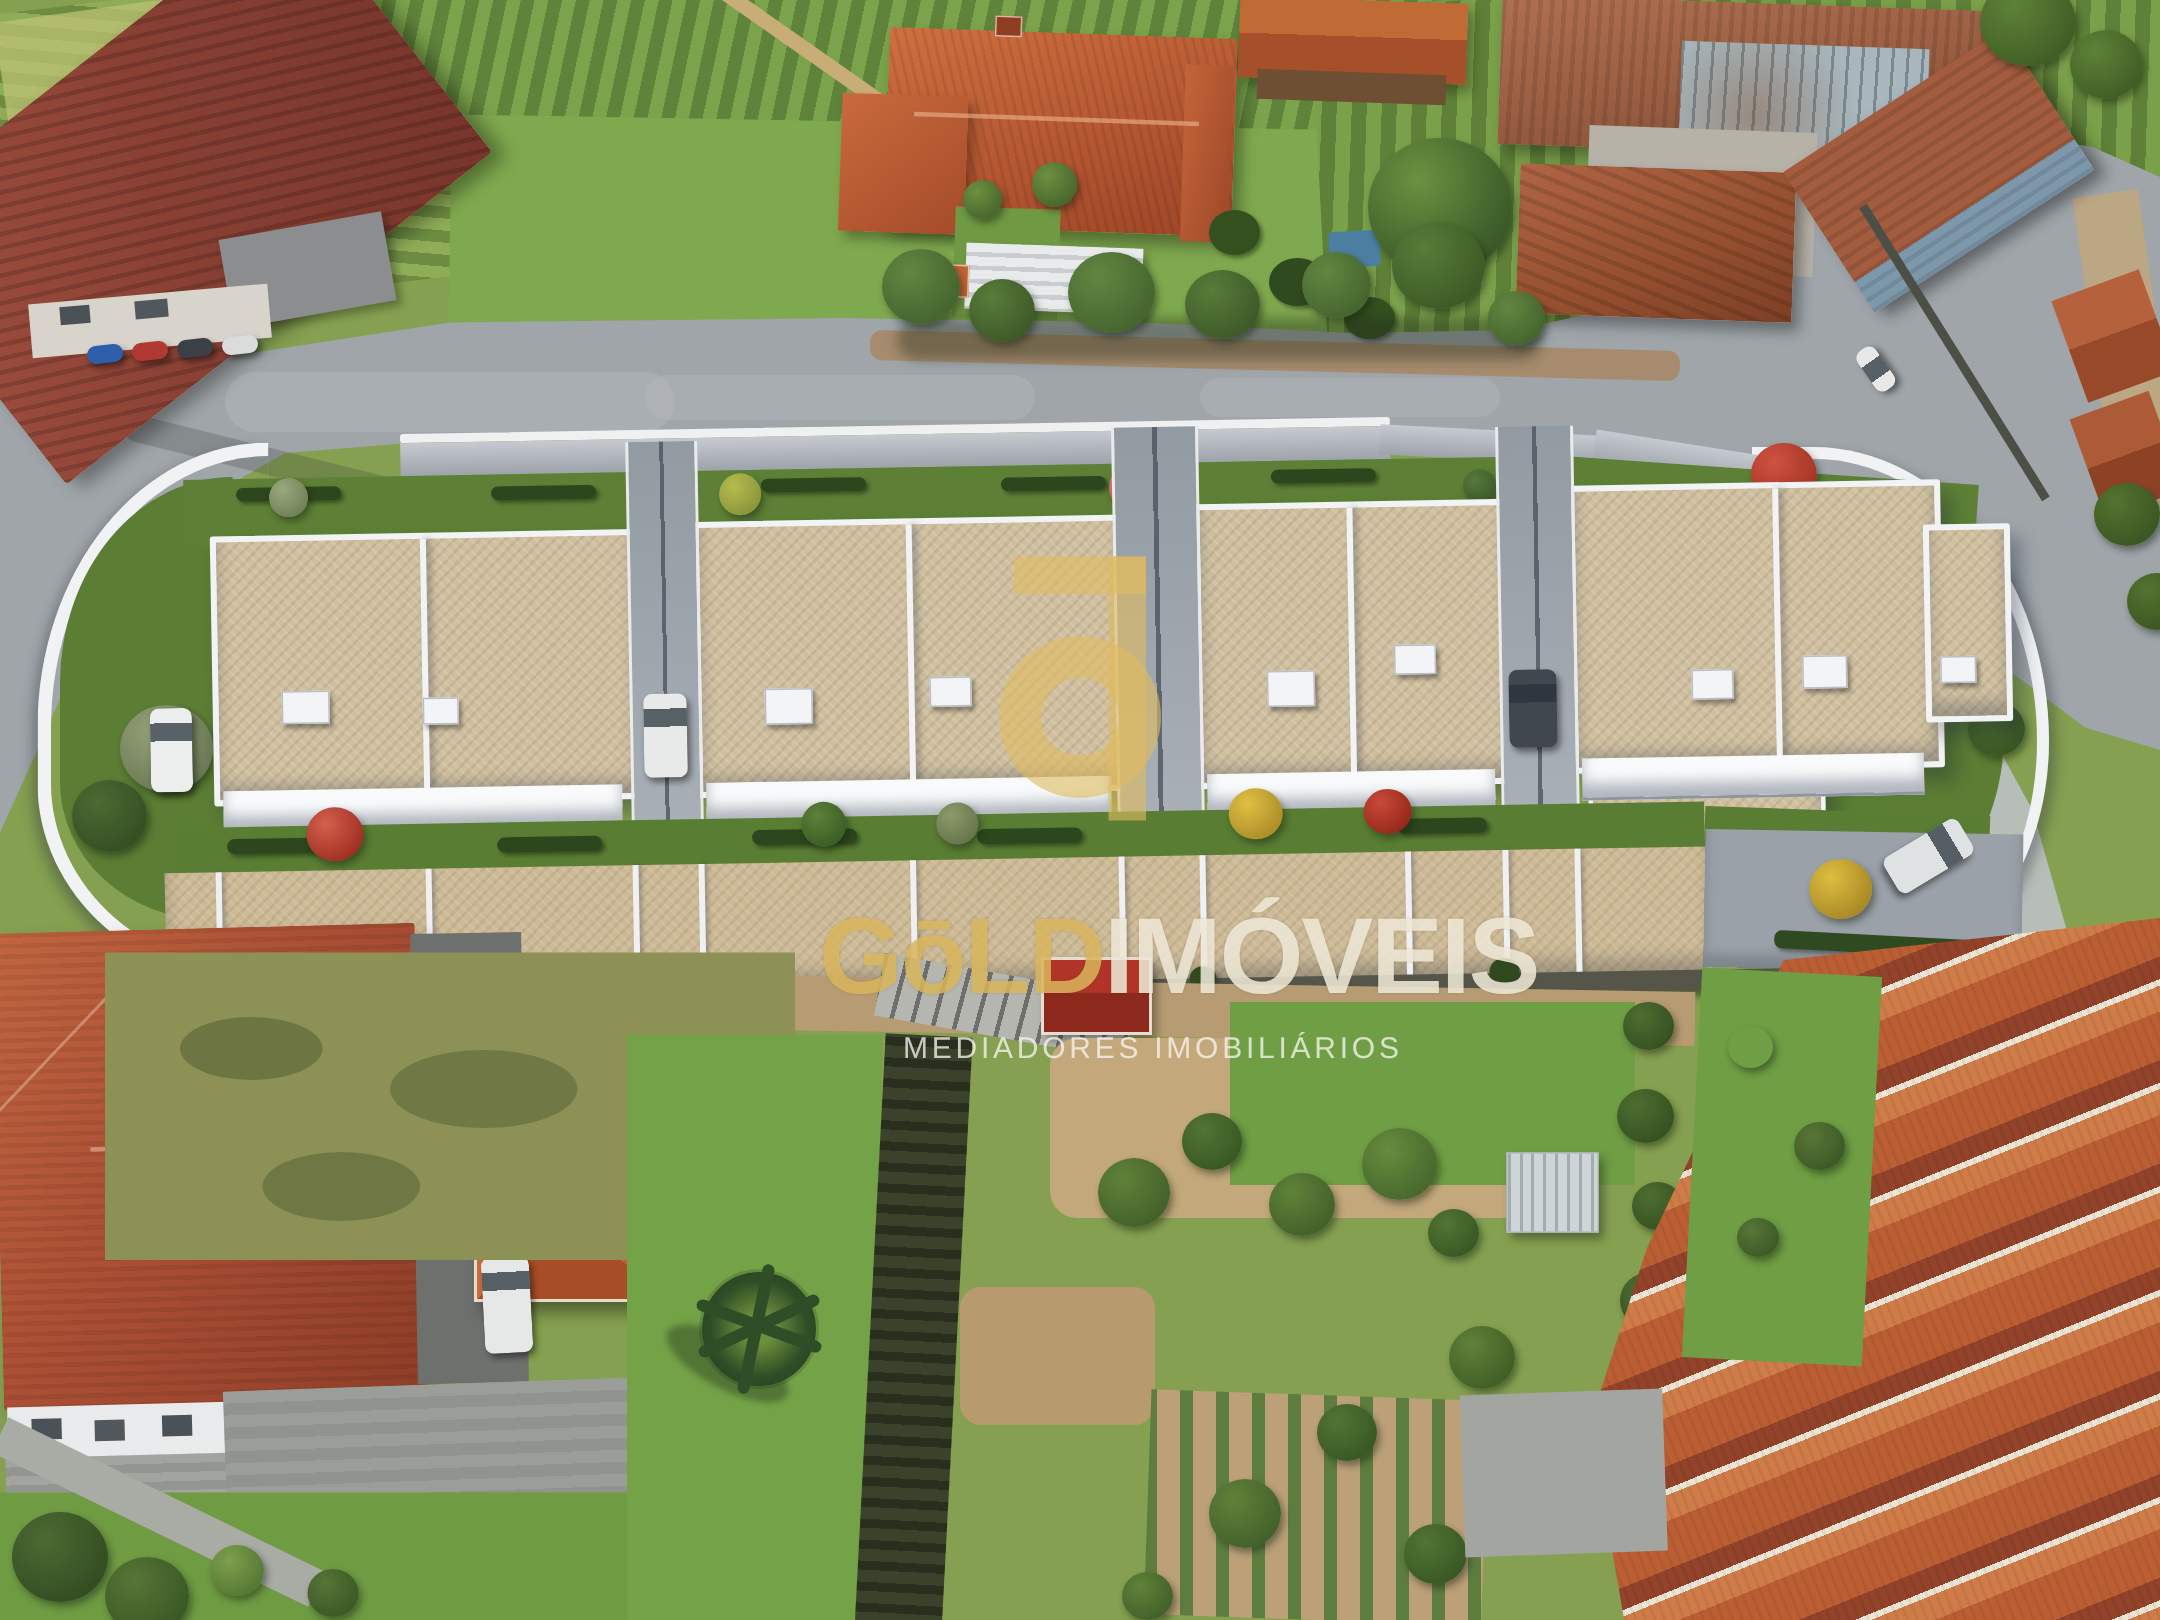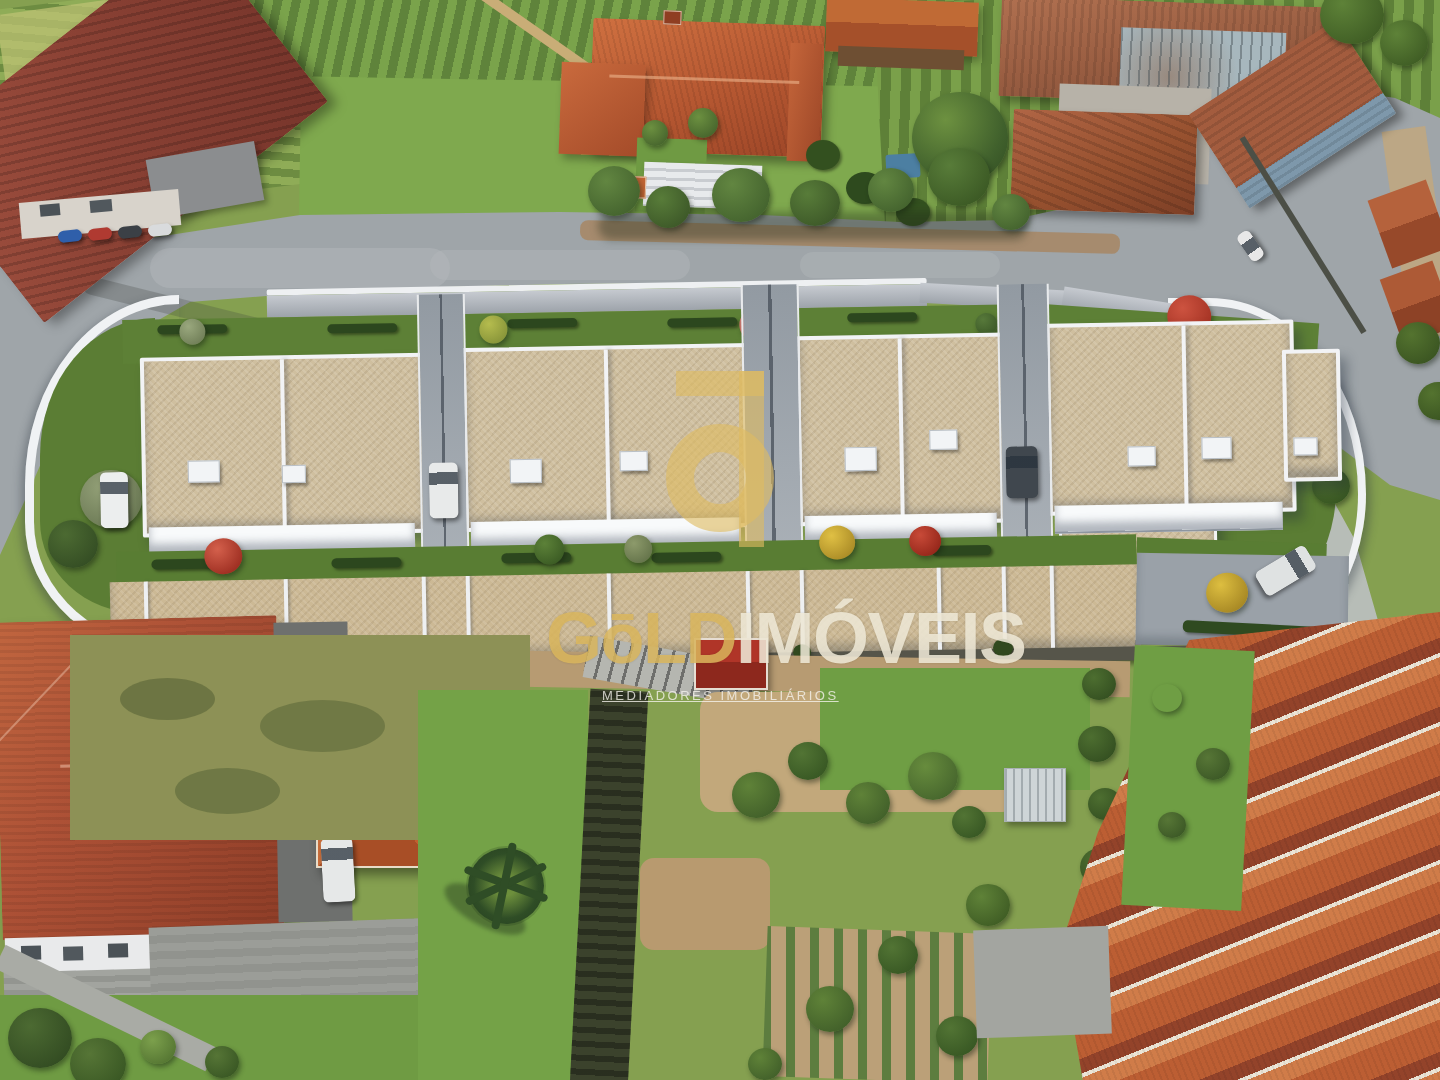--- a/index.html
+++ b/index.html
@@ -20,22 +20,22 @@
          background-image:linear-gradient(90deg,transparent 0 47%,rgba(70,78,88,.75) 47% 53%,transparent 53%),
                           linear-gradient(180deg,#929aa2,#b2b8be);}
   .hedge{position:absolute;background:#2c471e;border-radius:5px;box-shadow:2px 2px 3px rgba(0,0,0,.4);}
   .facade{position:absolute;background:#f8fafb;border-bottom:2px solid #8d959f;
           box-shadow:inset 0 -9px 9px rgba(90,100,115,.45);}
   .tdiv{position:absolute;width:4px;background:#eef0f2;box-shadow:2px 0 3px rgba(60,70,80,.35);}
   #wordmark{position:absolute;left:546px;top:586px;font-weight:bold;font-size:72px;letter-spacing:-1.5px;
             white-space:nowrap;text-shadow:0 0 2px rgba(60,50,20,.18);margin-top:11px;}
   #wordmark .g{color:rgba(222,186,94,.82);}
   #wordmark .w{color:rgba(242,236,218,.85);}
-  #tagline{position:absolute;left:602px;top:688px;font-size:13px;letter-spacing:2.5px;
-           color:rgba(246,244,238,.78);white-space:nowrap;text-decoration:underline;}
+  #tagline{position:absolute;left:602px;top:688px;font-size:20px;letter-spacing:2.5px;
+           color:rgba(246,244,238,.78);white-space:nowrap;}
   .logo{position:absolute;background:rgba(222,188,97,.62);}
 </style>
 </head>
 <body>
 
 <div id="stage">
 
   <div class="a" style="left:-30px;top:-12px;width:420px;height:210px;transform:rotate(-7deg);background:repeating-linear-gradient(12deg,#8fac57 0 8px,#6d8c41 8px 16px);"></div>
   <div class="a" style="left:0;top:0;width:215px;height:70px;transform:rotate(-8deg);background:#bcc273;opacity:.75;"></div>
   <div class="a" style="left:230px;top:-12px;width:750px;height:150px;transform:rotate(2deg);background:repeating-linear-gradient(100deg,#7aa34b 0 9px,#5f833b 9px 18px);"></div>

